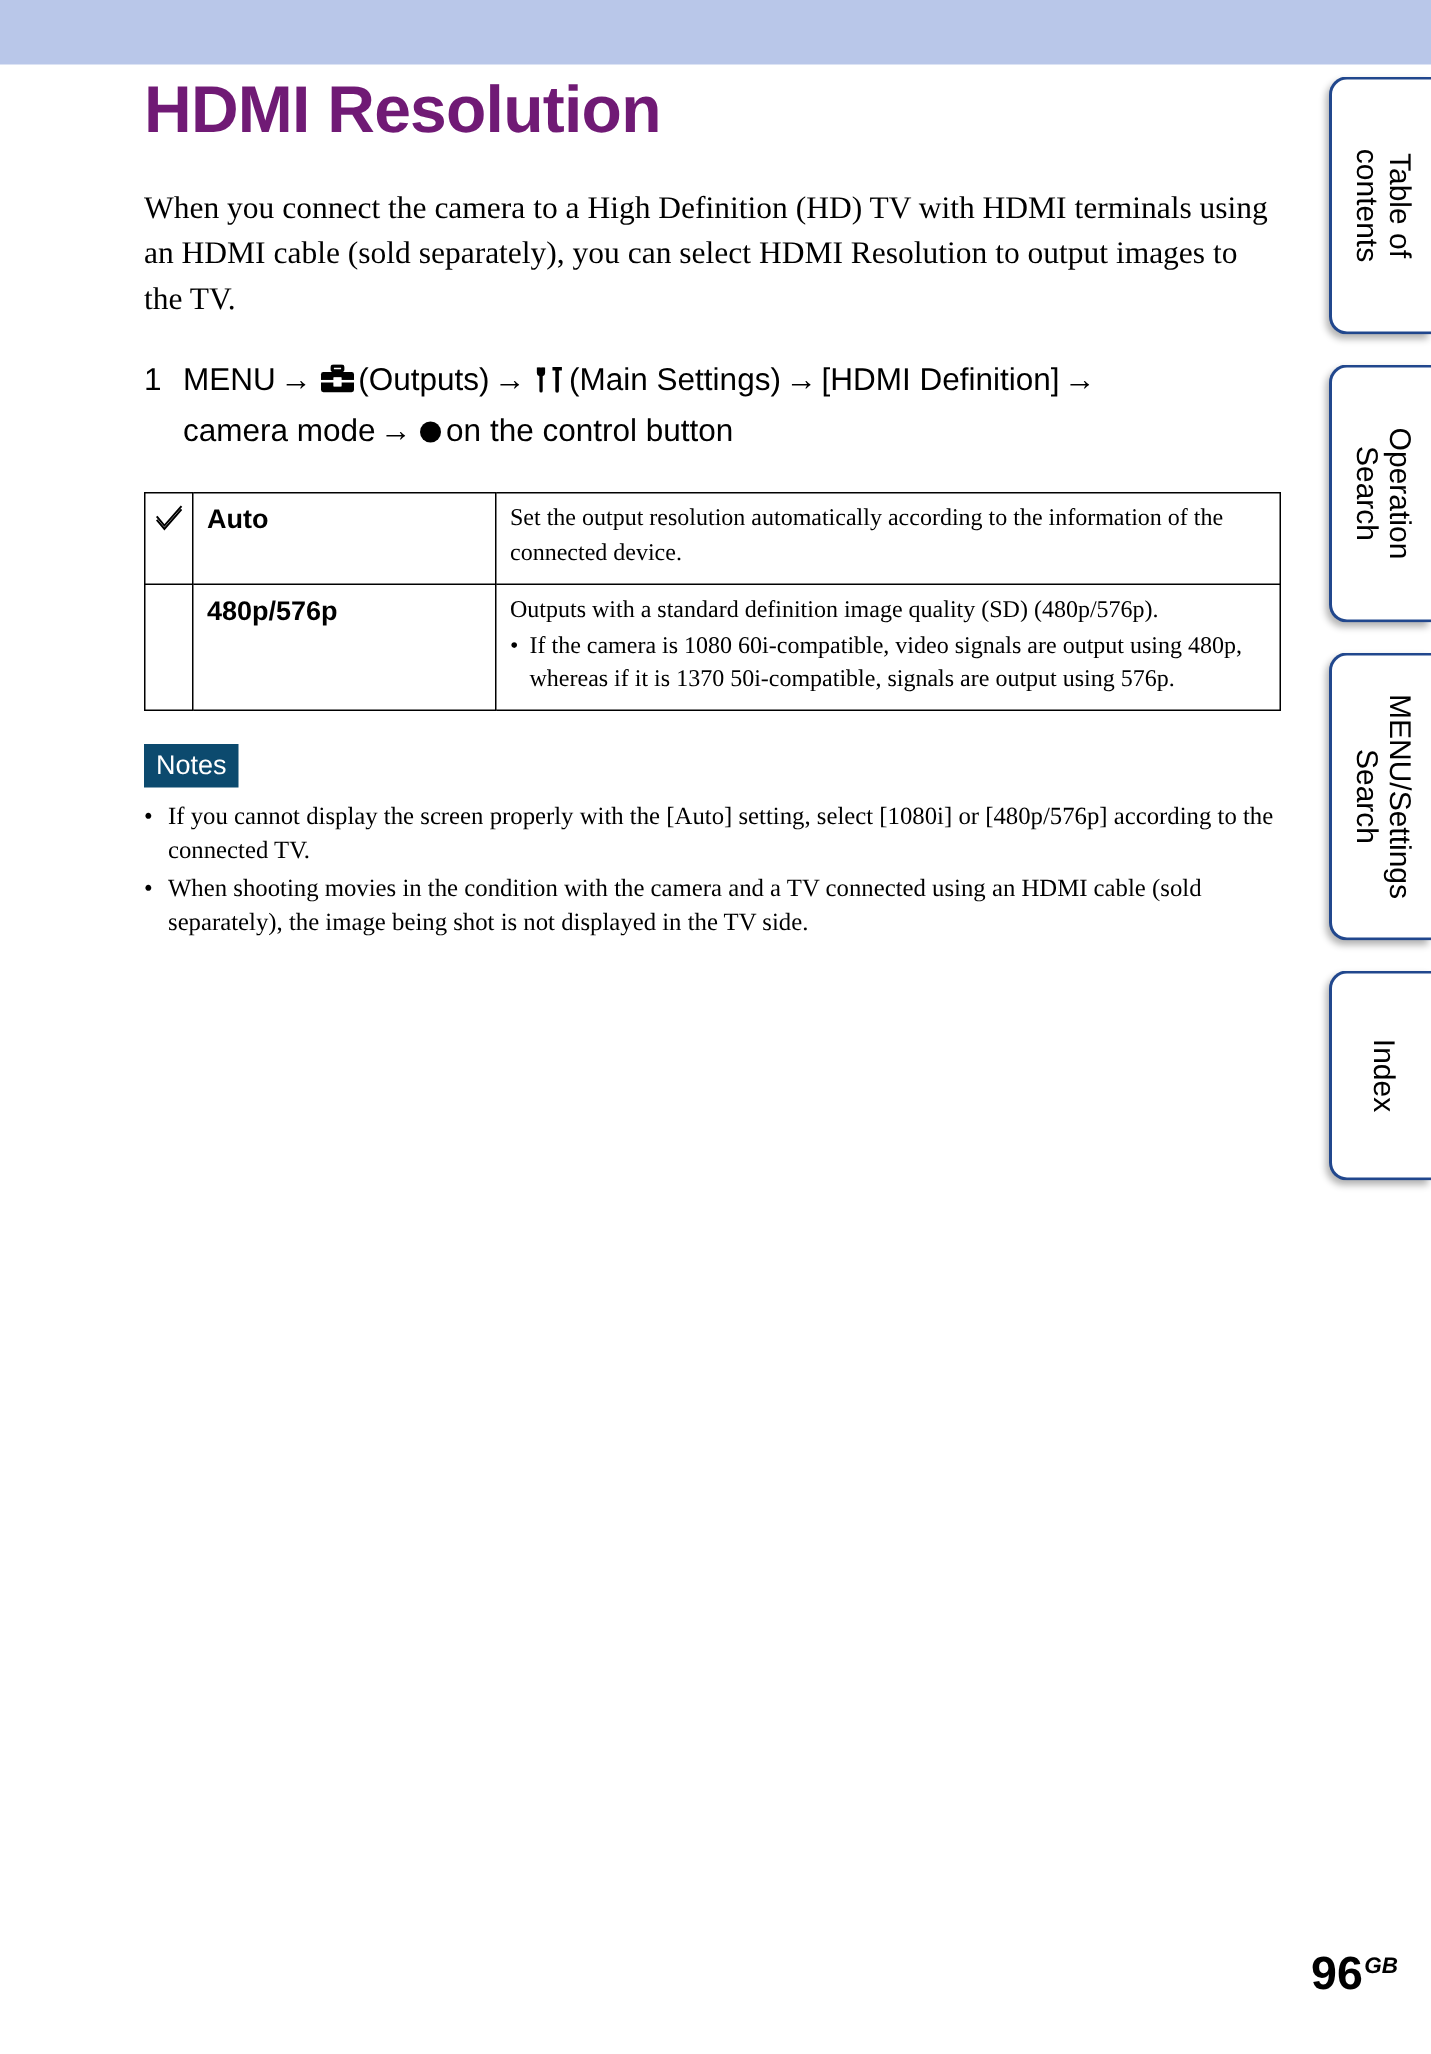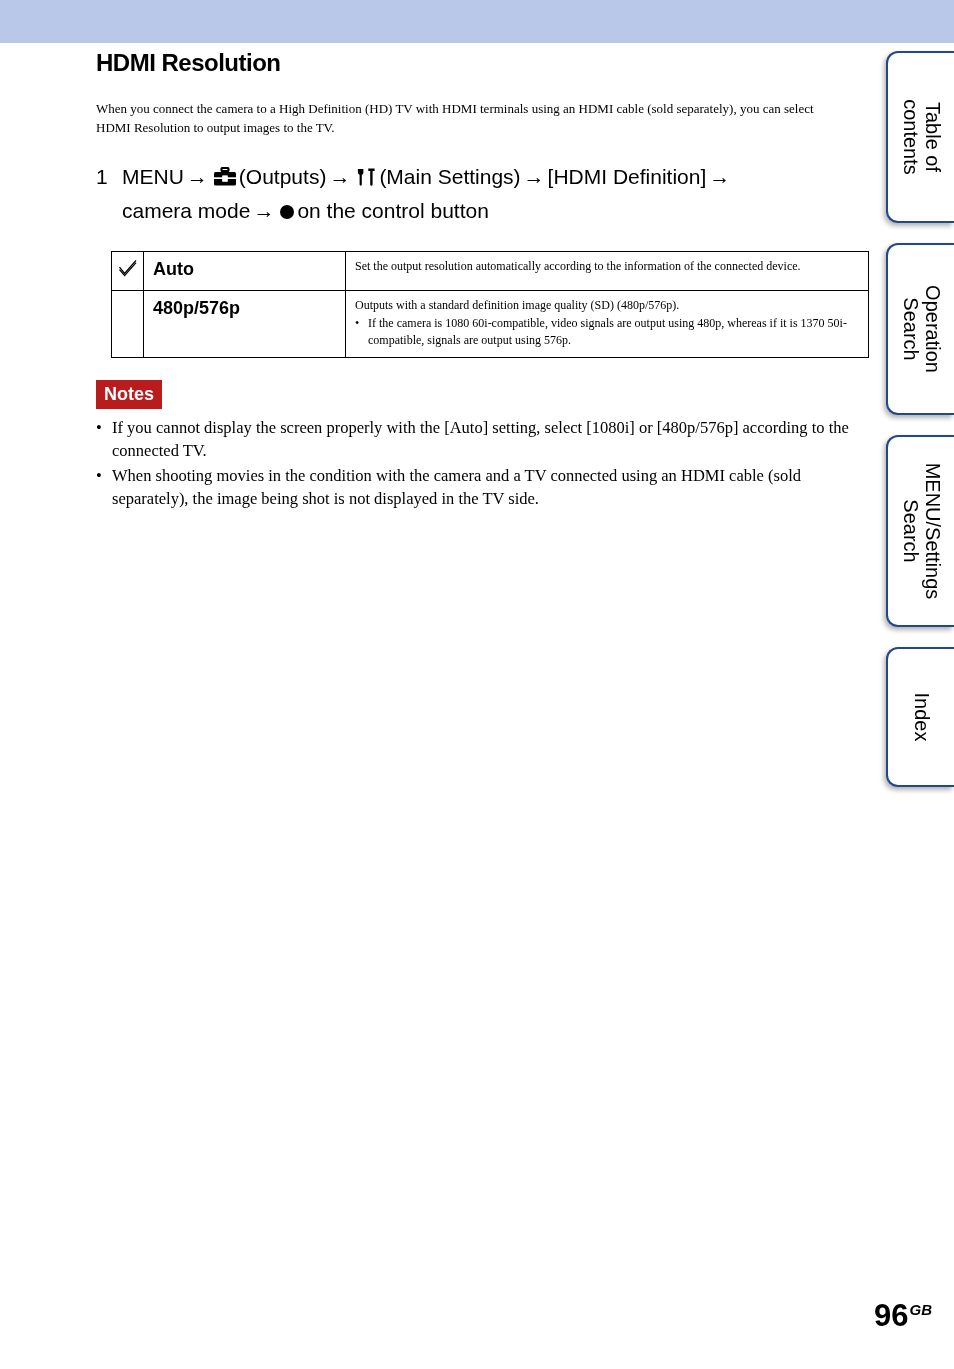--- a/index.html
+++ b/index.html
@@ -28,31 +28,31 @@
   .content {
     position: absolute;
     left: 96px;
     top: 43px;
     width: 760px;
   }
 
   .page-title {
     font-family: "Liberation Sans", sans-serif;
     font-weight: bold;
-    font-size: 24px;
-    color: #000000;
+    font-size: 44px;
+    color: #701a75;
     letter-spacing: -0.5px;
     margin: 0;
     padding-top: 6px;
     line-height: 1.15;
   }
 
   .intro {
     font-family: "Liberation Serif", serif;
-    font-size: 13px;
+    font-size: 21px;
     line-height: 1.46;
     color: #000000;
     margin: 0;
     padding-top: 23px;
     width: 755px;
   }
 
   
   .step {
     font-family: "Liberation Sans", sans-serif;
@@ -88,41 +88,40 @@
     vertical-align: -1px;
     margin: 0 3px;
   }
 
   
   .opt-table {
     margin-top: 24px;
     border-collapse: collapse;
     width: 758px;
     table-layout: fixed;
-    margin-left: 15px;
   }
   .opt-table td {
     border: 1.4px solid #000;
     vertical-align: top;
     padding: 6px 9px 8px 9px;
   }
   .col-check { width: 31px; padding: 7px 0 0 0 !important; text-align: center; }
   .col-label { width: 183px; }
   .col-desc  { }
 
   .opt-label {
     font-family: "Liberation Sans", sans-serif;
     font-weight: bold;
     font-size: 18px;
     line-height: 1.3;
     color: #000;
   }
   .opt-desc {
     font-family: "Liberation Serif", serif;
-    font-size: 12px;
+    font-size: 16px;
     line-height: 1.42;
     color: #000;
   }
   .opt-desc .sub {
     display: flex;
     margin-top: 1px;
   }
   .opt-desc .sub .b {
     flex: 0 0 13px;
   }
@@ -135,24 +134,24 @@
     width: 20px;
     height: 18px;
   }
 
   
   .notes-wrap {
     margin-top: 22px;
   }
   .notes-badge {
     display: inline-block;
-    background: #b91c1c;
+    background: #0c4a6e;
     color: #ffffff;
     font-family: "Liberation Sans", sans-serif;
-    font-weight: bold;
+    font-weight: normal;
     font-size: 18px;
     line-height: 1;
     padding: 5px 8px 6px 8px;
   }
   .notes-list {
     margin: 7px 0 0 0;
     padding: 0;
     list-style: none;
     font-family: "Liberation Serif", serif;
     font-size: 16.5px;

